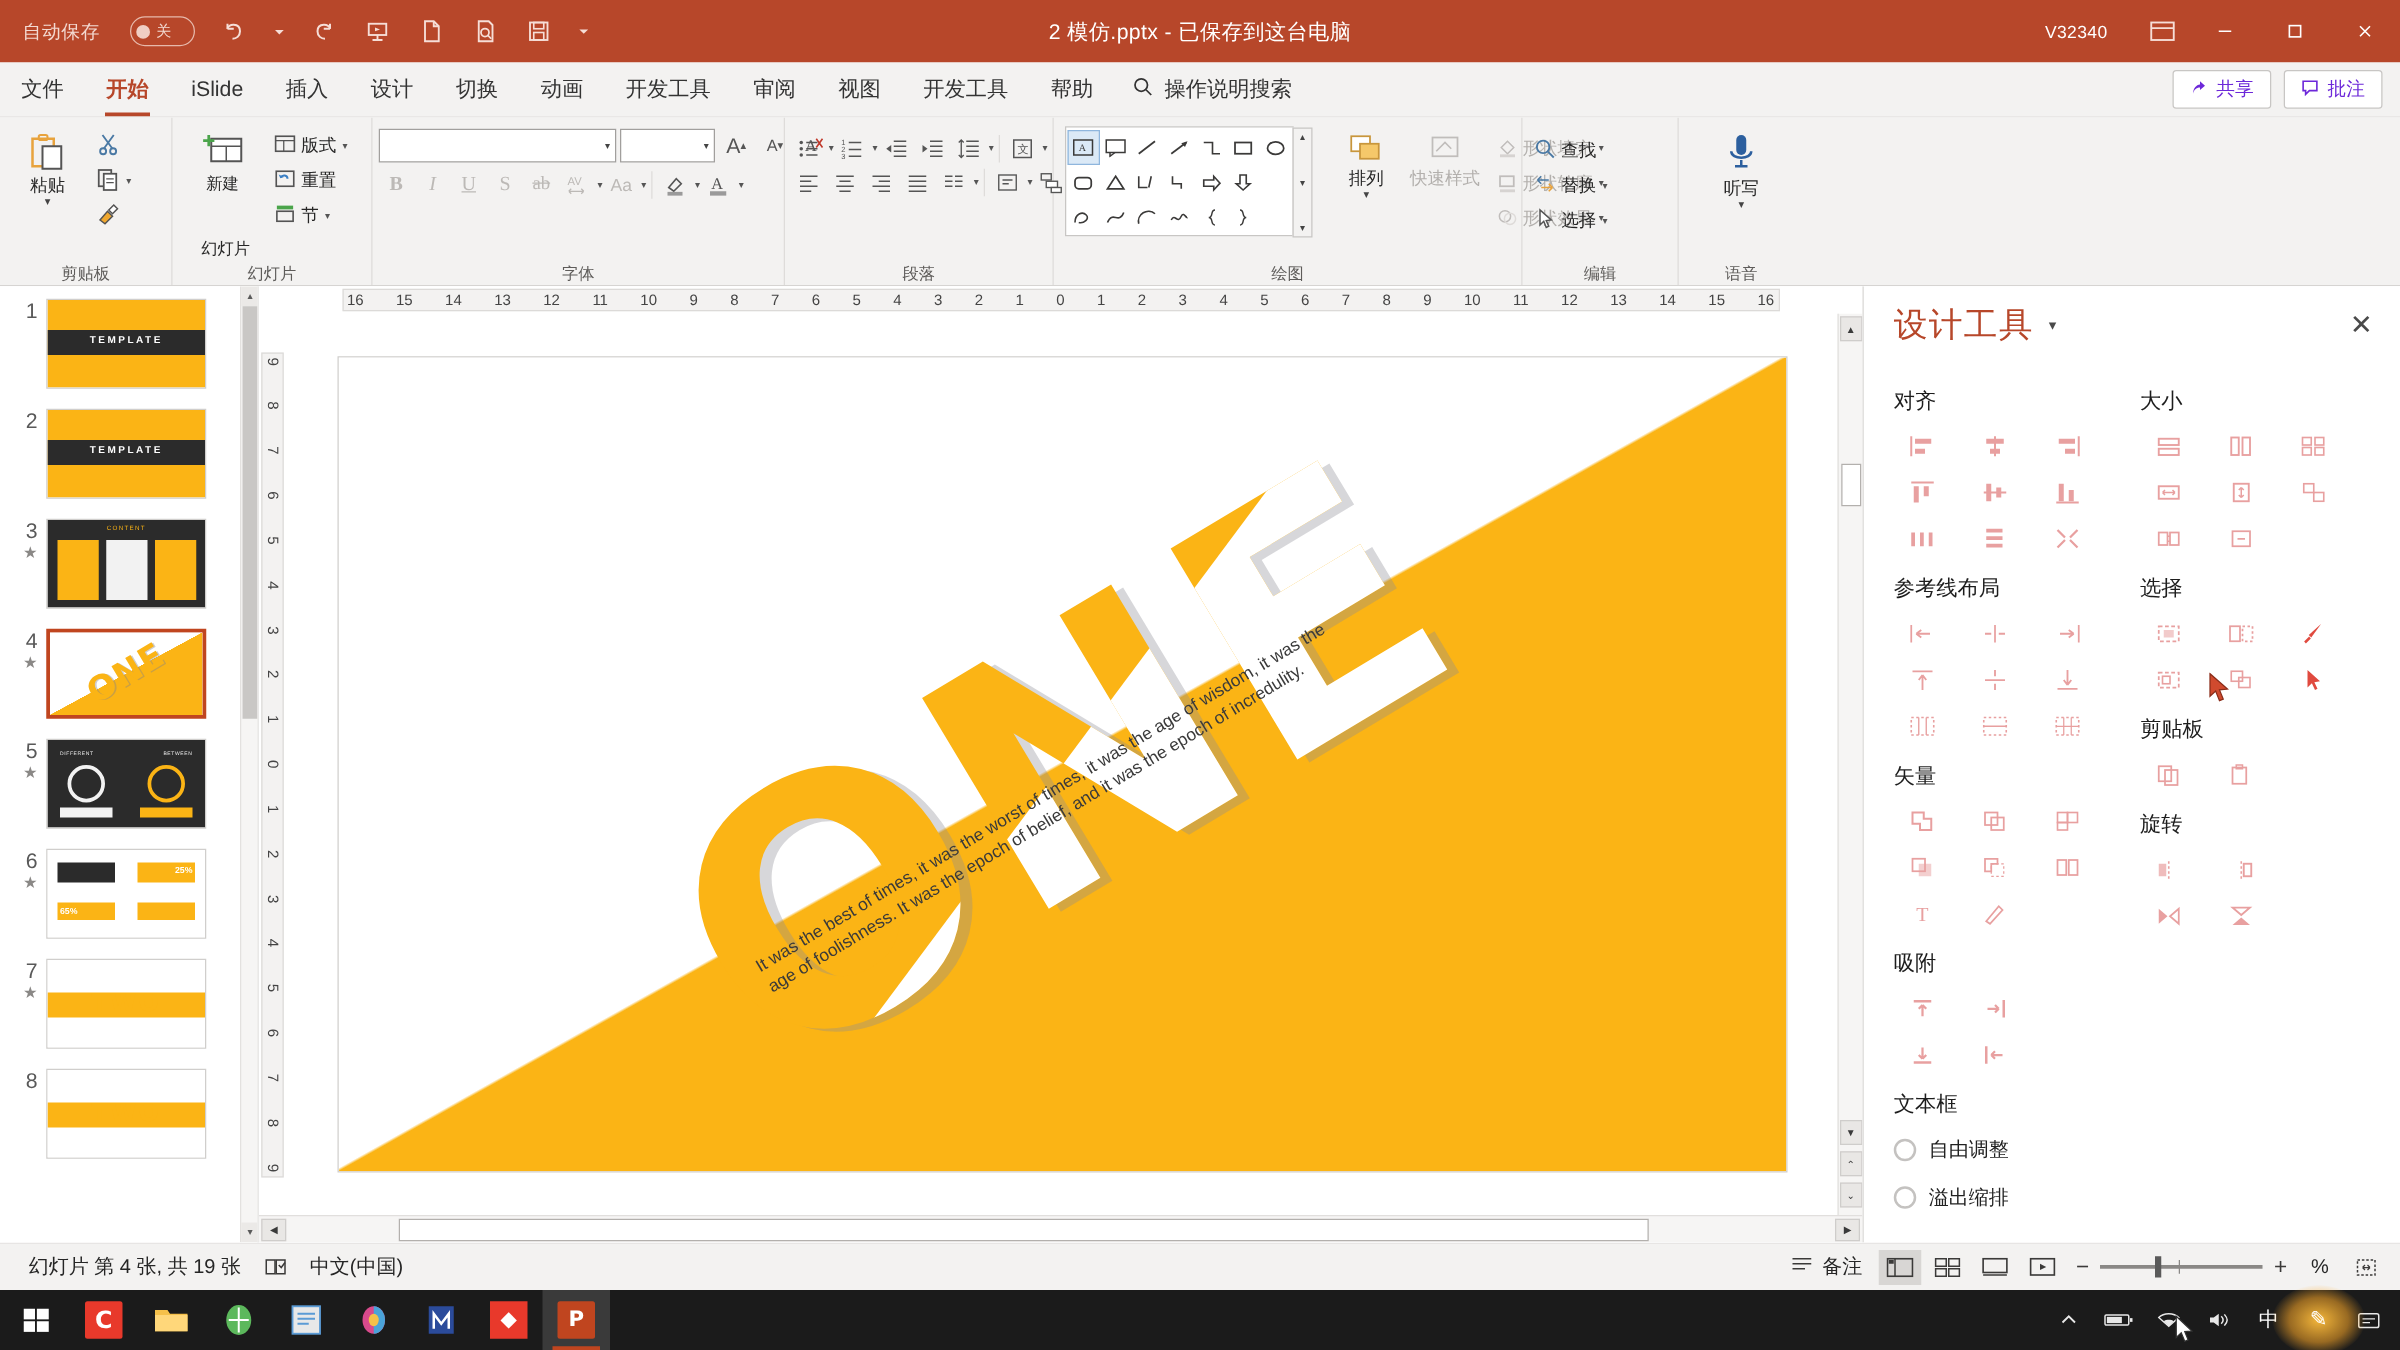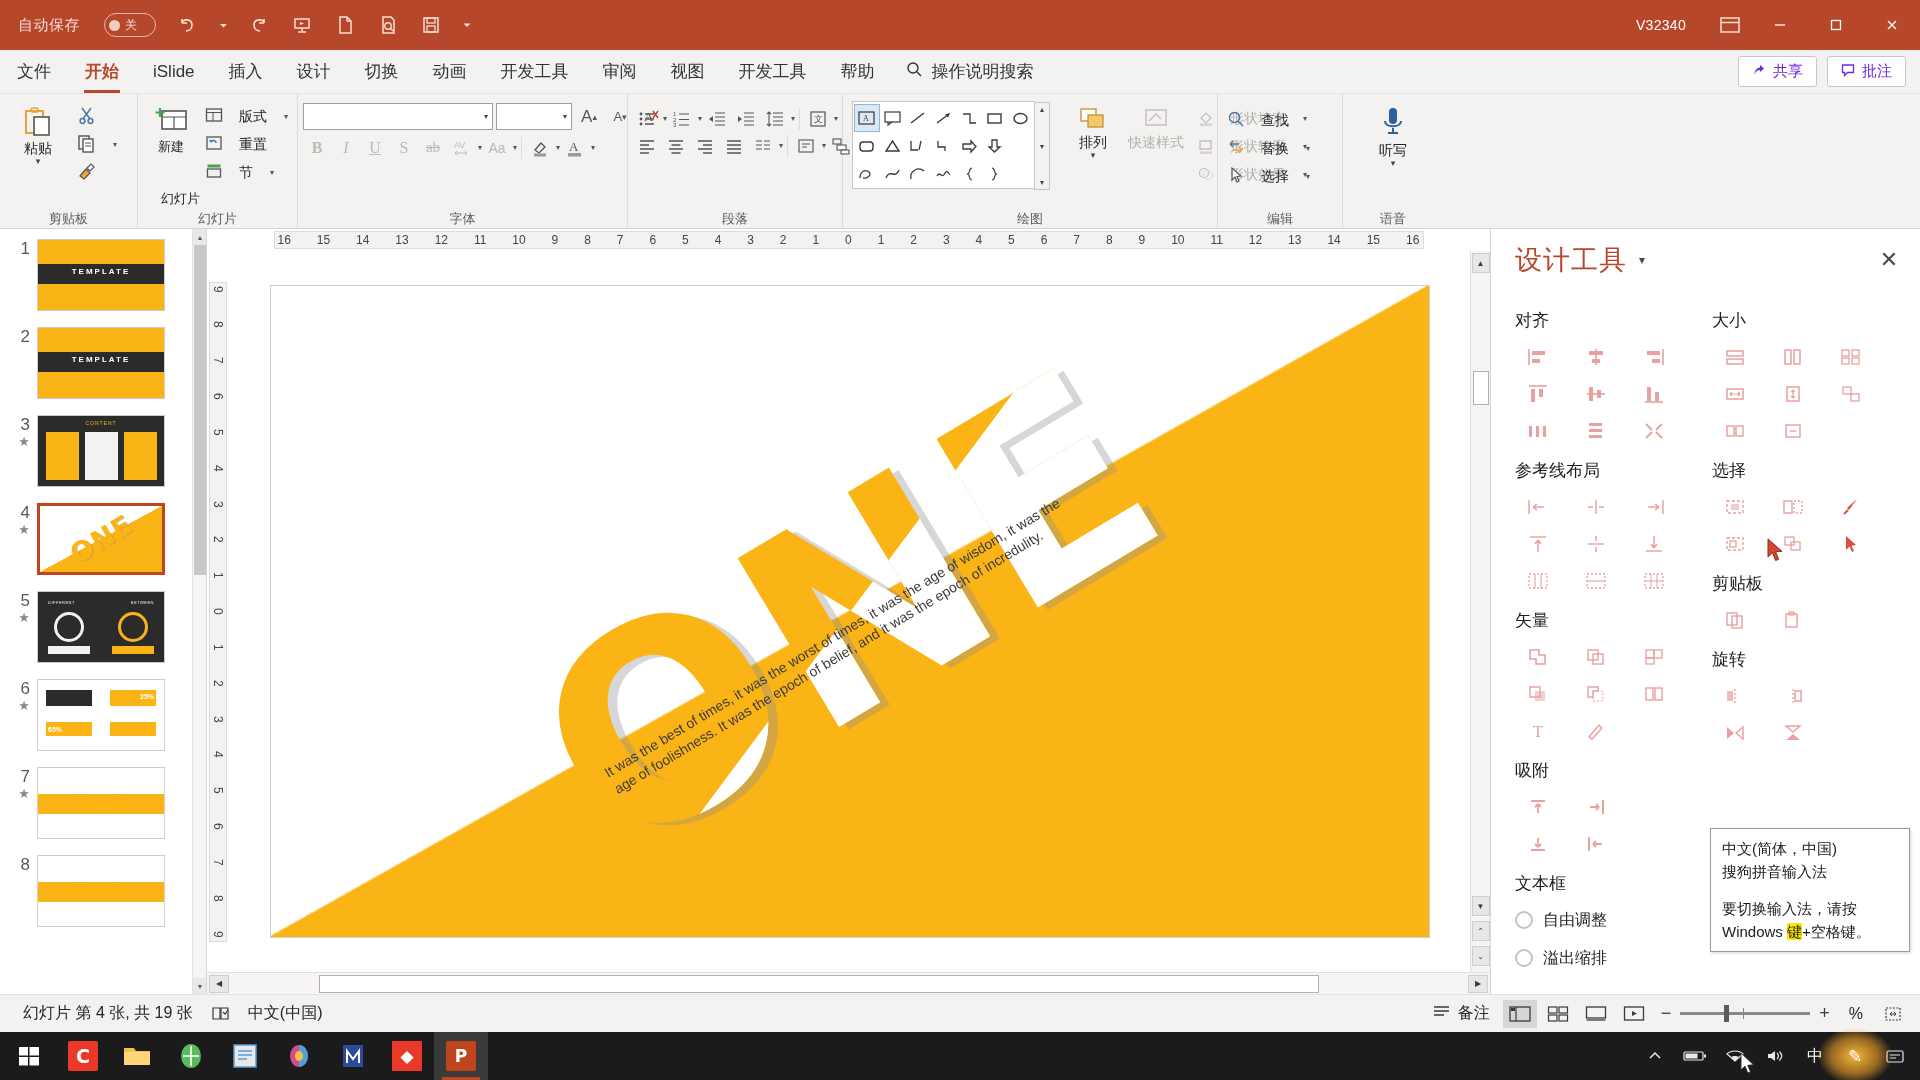--- a/index.html
+++ b/index.html
@@ -91,21 +91,21 @@
     position: relative;
   }
   .bigbtn {
     display: flex; flex-direction: column; align-items: center; justify-content: flex-start;
     width: 62px; padding: 4px 2px 0; border-radius: 3px; font-size: 14px; color: #262626; gap: 2px;
   }
   .bigbtn .lbl { line-height: 15px; text-align: center; }
   .bigbtn .caret { font-size: 9px; line-height: 7px; color: #444; }
   .smallcol { display: flex; flex-direction: column; gap: 1px; padding-top: 2px; }
   .smallbtn {
-    display: flex; align-items: center; gap: 16px; height: 27px; padding: 0 4px;
+    display: flex; align-items: center; gap: 4px; height: 27px; padding: 0 4px;
     border-radius: 3px; font-size: 14px; color: #262626; white-space: nowrap;
   }
   .smallbtn.dis { color: #b3b0ad; }
   .iconbtn {
     width: 28px; height: 27px; display: flex; align-items: center; justify-content: center;
     border-radius: 3px; color: #3b3a39;
   }
   .iconbtn.dis { color: #bcb9b6; }
   .caret-sm { font-size: 8px; color: #555; line-height: 6px; margin-left: 1px; }
 
@@ -371,20 +371,21 @@
             <rect x="7" y="4" width="8" height="5" fill="none" stroke="currentColor" stroke-width="1.3"></rect>
             <rect x="7" y="12" width="8" height="6" fill="none" stroke="currentColor" stroke-width="1.3"></rect>
           </svg>
       </div>
       <div class="qbtn small">
           <svg width="10" height="10" viewBox="0 0 10 10">
             <path d="M1.5 3.5 L5 7 L8.5 3.5" fill="currentColor"></path>
           </svg>
         </div>
     </div>
+    <div class="title-text">2 模仿.pptx  -  已保存到这台电脑</div>
     <div class="title-right">
       <span class="user-name">V32340</span>
       <div class="ribbon-display">
         <svg width="22" height="20" viewBox="0 0 22 20">
             <rect x="2" y="3" width="18" height="14" fill="none" stroke="currentColor" stroke-width="1.5"></rect>
             <path d="M2 7.5 h18" stroke="currentColor" stroke-width="1.5"></path>
           </svg>
       </div>
       <div class="wbtn">
         <svg width="16" height="16" viewBox="0 0 16 16">
@@ -1477,29 +1478,20 @@
                     <path d="M4 3 h14 l-7 6 z" fill="none" stroke="currentColor" stroke-width="1.4"></path>
                     <path d="M4 17 h14 l-7 -6 z" fill="currentColor"></path>
                   </svg>
                 </div>
             </div>
           </div>
 
         </div>
       </div>
 
-      <div class="ime-popup">
-        <div>中文(简体，中国)</div>
-        <div>搜狗拼音输入法</div>
-        <div style="height:14px"></div>
-        <div>要切换输入法，请按</div>
-        <div>
-          <span>Windows </span><span class="hl">键</span><span>+空格键。</span>
-        </div>
-      </div>
     </div>
   </div>
 
   <div class="statusbar">
     <div class="sb-item">幻灯片 第 4 张, 共 19 张</div>
     <div class="sb-item">
       <svg width="19" height="17" viewBox="0 0 19 17">
           <path d="M2 3 h7 v11 h-7 z" fill="none" stroke="#3b3a39" stroke-width="1.2"></path>
           <path d="M10 3 h7 v11 h-7 z" fill="none" stroke="#3b3a39" stroke-width="1.2"></path>
           <path d="M12 7 l2 2 l3 -4" fill="none" stroke="#3b3a39" stroke-width="1.2"></path>

